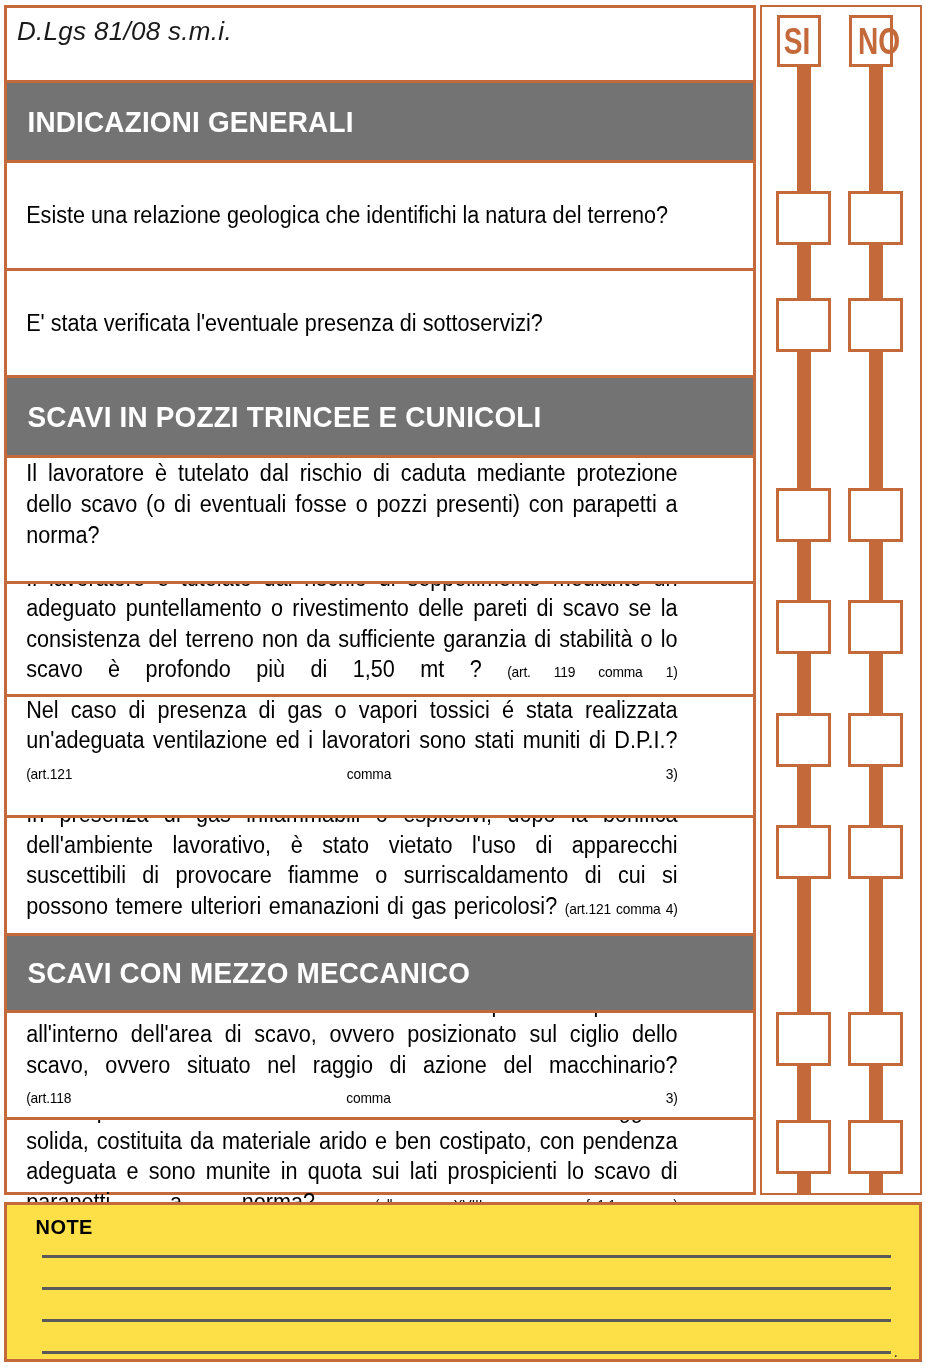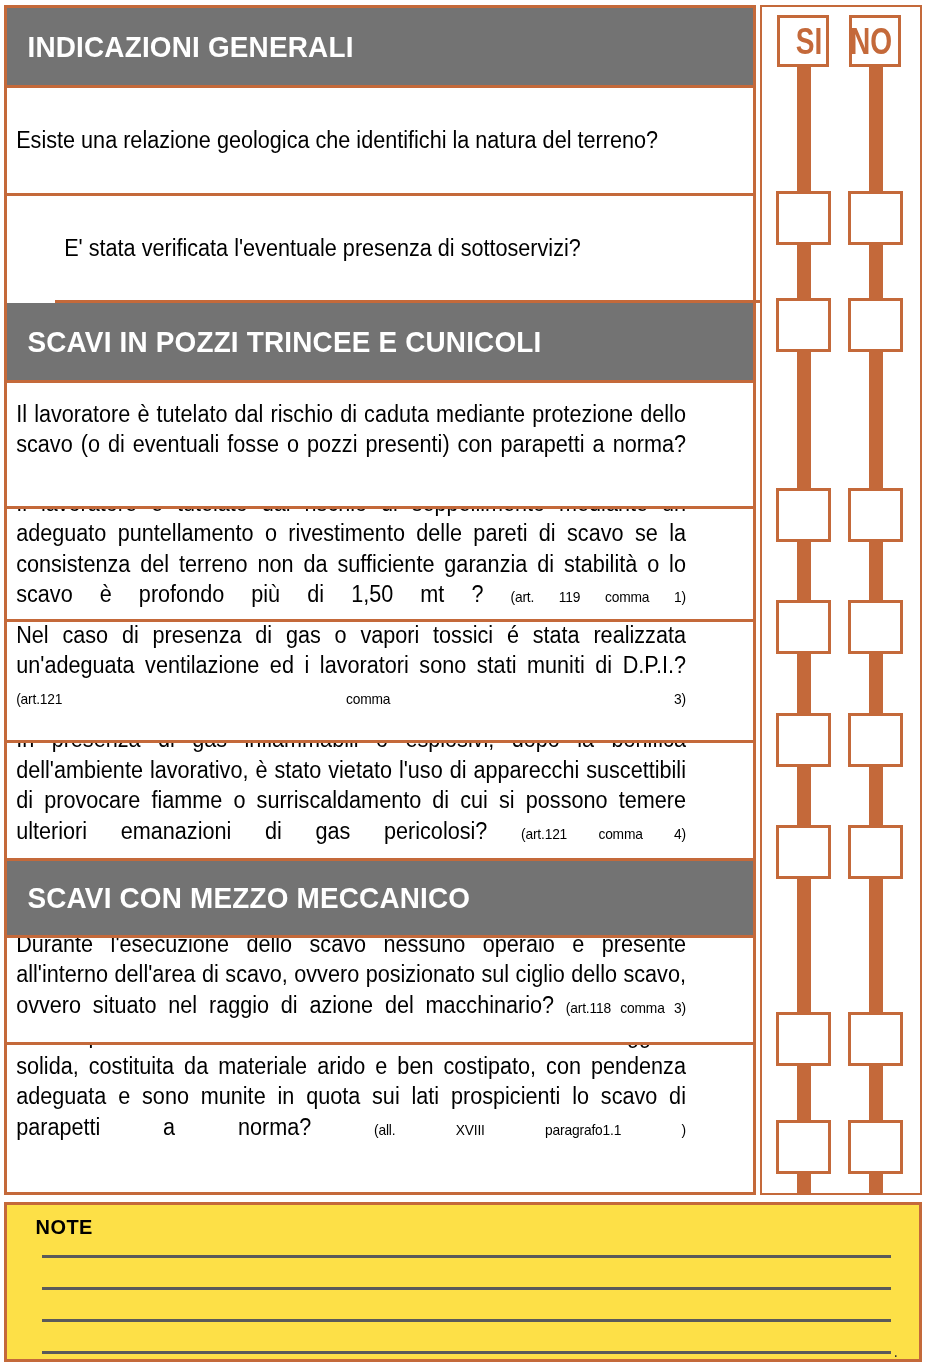--- a/index.html
+++ b/index.html
@@ -66,21 +66,21 @@
     font-weight: bold;
     font-size: 30px;
     padding-left: 22px;
     letter-spacing: 0.2px;
     transform: scaleX(0.93);
     transform-origin: left center;
     white-space: nowrap;
   }
 
   .row-q {
-    padding: 0;
+    padding: 10px;
   }
   .q-text {
     font-size: 23.5px;
     line-height: 1.30;
     color: #000000;
     padding: 0 8px 0 10px;
     transform: scaleX(0.92);
     transform-origin: left center;
     width: 108.5%;
     box-sizing: border-box;
@@ -93,21 +93,21 @@
   }
   .ref {
     font-size: 15px;
     letter-spacing: -0.2px;
     white-space: nowrap;
   }
 
   
   .h-sec1 { height: 80px; }
   .h-q1   { height: 108px; }
-  .h-q2   { height: 107px; margin-left: 48px; }
+  .h-q2   { height: 107px; }
   .h-sec2 { height: 80px; }
   .h-q3   { height: 126px; }
   .h-q4   { height: 113px; }
   .h-q5   { height: 121px; }
   .h-q6   { height: 118px; }
   .h-sec3 { height: 77px; }
   .h-q7   { height: 107px; }
   .h-q8   { height: 103px; }
 
   
@@ -128,28 +128,28 @@
     bottom: 0;
     width: 14px;
     background: #C4693A;
   }
   .stem-si { left: 35px; }
   .stem-no { left: 107px; }
 
   .hdr-box {
     position: absolute;
     top: 8px;
-    width: 52px;
+    width: 44px;
     height: 52px;
     background: #ffffff;
     border: 3px solid #C4693A;
     box-sizing: border-box;
     display: flex;
     align-items: center;
-    justify-content: flex-end;
+    justify-content: flex-start;
   }
   .hdr-si { left: 15px; }
   .hdr-no { left: 87px; }
   .hdr-box span {
     color: #C4693A;
     font-weight: bold;
     font-size: 36px;
     line-height: 1;
     transform: scaleX(0.78) scaleY(1.05);
     letter-spacing: 0px;
@@ -209,20 +209,23 @@
     line-height: 0;
   }
 </style>
 </head>
 <body>
 
 <div class="sheet">
 
   <div class="table-wrap">
 
+    <div class="row row-doc">
+      <div class="doc-label">D.Lgs 81/08 s.m.i.</div>
+    </div>
 
     <div class="row row-section h-sec1">
       <div class="section-title">INDICAZIONI GENERALI</div>
     </div>
 
     <div class="row row-q h-q1">
       <div class="q-text"><span>Esiste una relazione geologica che identifichi la natura del terreno?</span></div>
     </div>
 
     <div class="row row-q h-q2">

